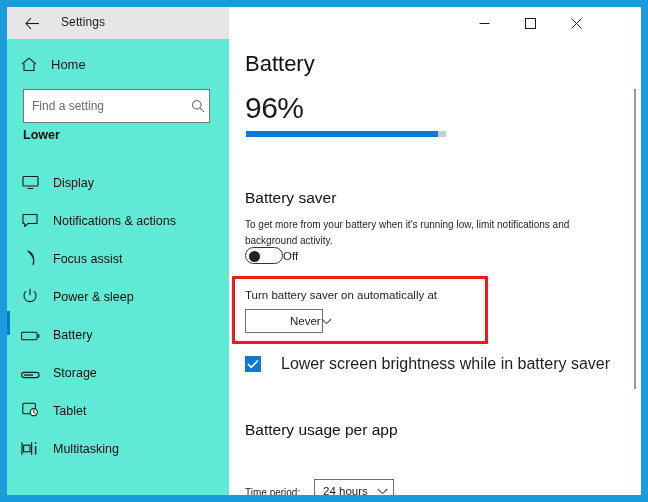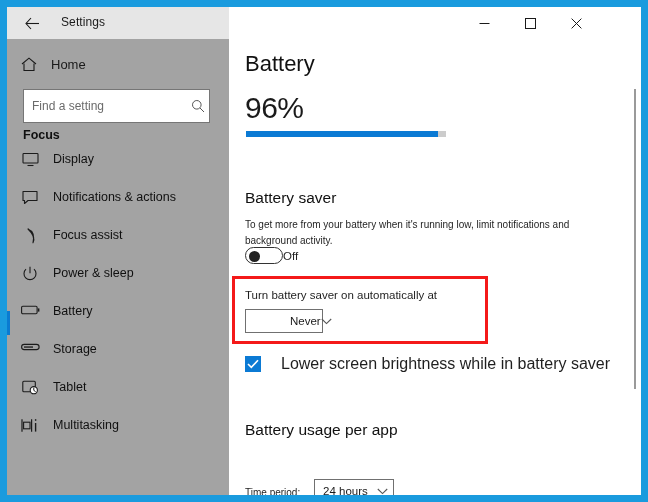--- a/index.html
+++ b/index.html
@@ -67,21 +67,21 @@
     width: 46px; height: 32px;
     display: flex; align-items: center; justify-content: center;
     color: #1a1a1a;
   }
   .wc svg { display:block; }
 
   
   .sidebar {
     position: absolute; left: 0; top: 32px;
     width: 222px; height: 456px;
-    background: #a3a3a3;
+    background: #5eead4;
     overflow: hidden;
   }
   .home-row {
     position: absolute; left: 0; top: 8px;
     width: 222px; height: 34px;
     display: flex; align-items: center;
   }
   .home-icon { width: 44px; display:flex; justify-content:center; }
   .home-label { font-size: 13px; color: #1a1a1a; }
 
@@ -109,21 +109,21 @@
     font-size: 12.5px; font-weight: bold; color: #101010;
   }
 
   .navlist {
     position: absolute; left: 0; top: 113px;
     width: 222px;
   }
   .navitem {
     position: relative;
     height: 38px;
-    display: flex; align-items: flex-start;
+    display: flex; align-items: flex-end;
   }
   .navitem .sel {
     position: absolute; left: 0; top: 7px;
     width: 3px; height: 24px;
     background: #0a7bd1;
     display: none;
   }
   .navitem.selected .sel { display: block; }
   .nav-ico {
     width: 46px; display: flex; justify-content: center; align-items: center;
@@ -287,21 +287,21 @@
       <div class="searchwrap">
         <input type="text" placeholder="Find a setting" style="">
         <span class="search-icon">
           <svg width="14" height="14" viewBox="0 0 14 14">
             <circle cx="5.8" cy="5.8" r="4.3" fill="none" stroke="#555" stroke-width="1"></circle>
             <path d="M9 9 L13 13" stroke="#555" stroke-width="1"></path>
           </svg>
         </span>
       </div>
 
-      <div class="group-head">Focus</div>
+      <div class="group-head">Lower</div>
 
       <div class="navlist">
 
         <div class="navitem">
 
           <span class="nav-ico">
             <svg width="17" height="15" viewBox="0 0 17 15">
               <rect x="1" y="1.5" width="15" height="9.5" rx="0.8" fill="none" stroke="#1b1b1b" stroke-width="1.1"></rect>
               <path d="M5.5 13.5 L11.5 13.5" stroke="#1b1b1b" stroke-width="1.1"></path>
             </svg>

